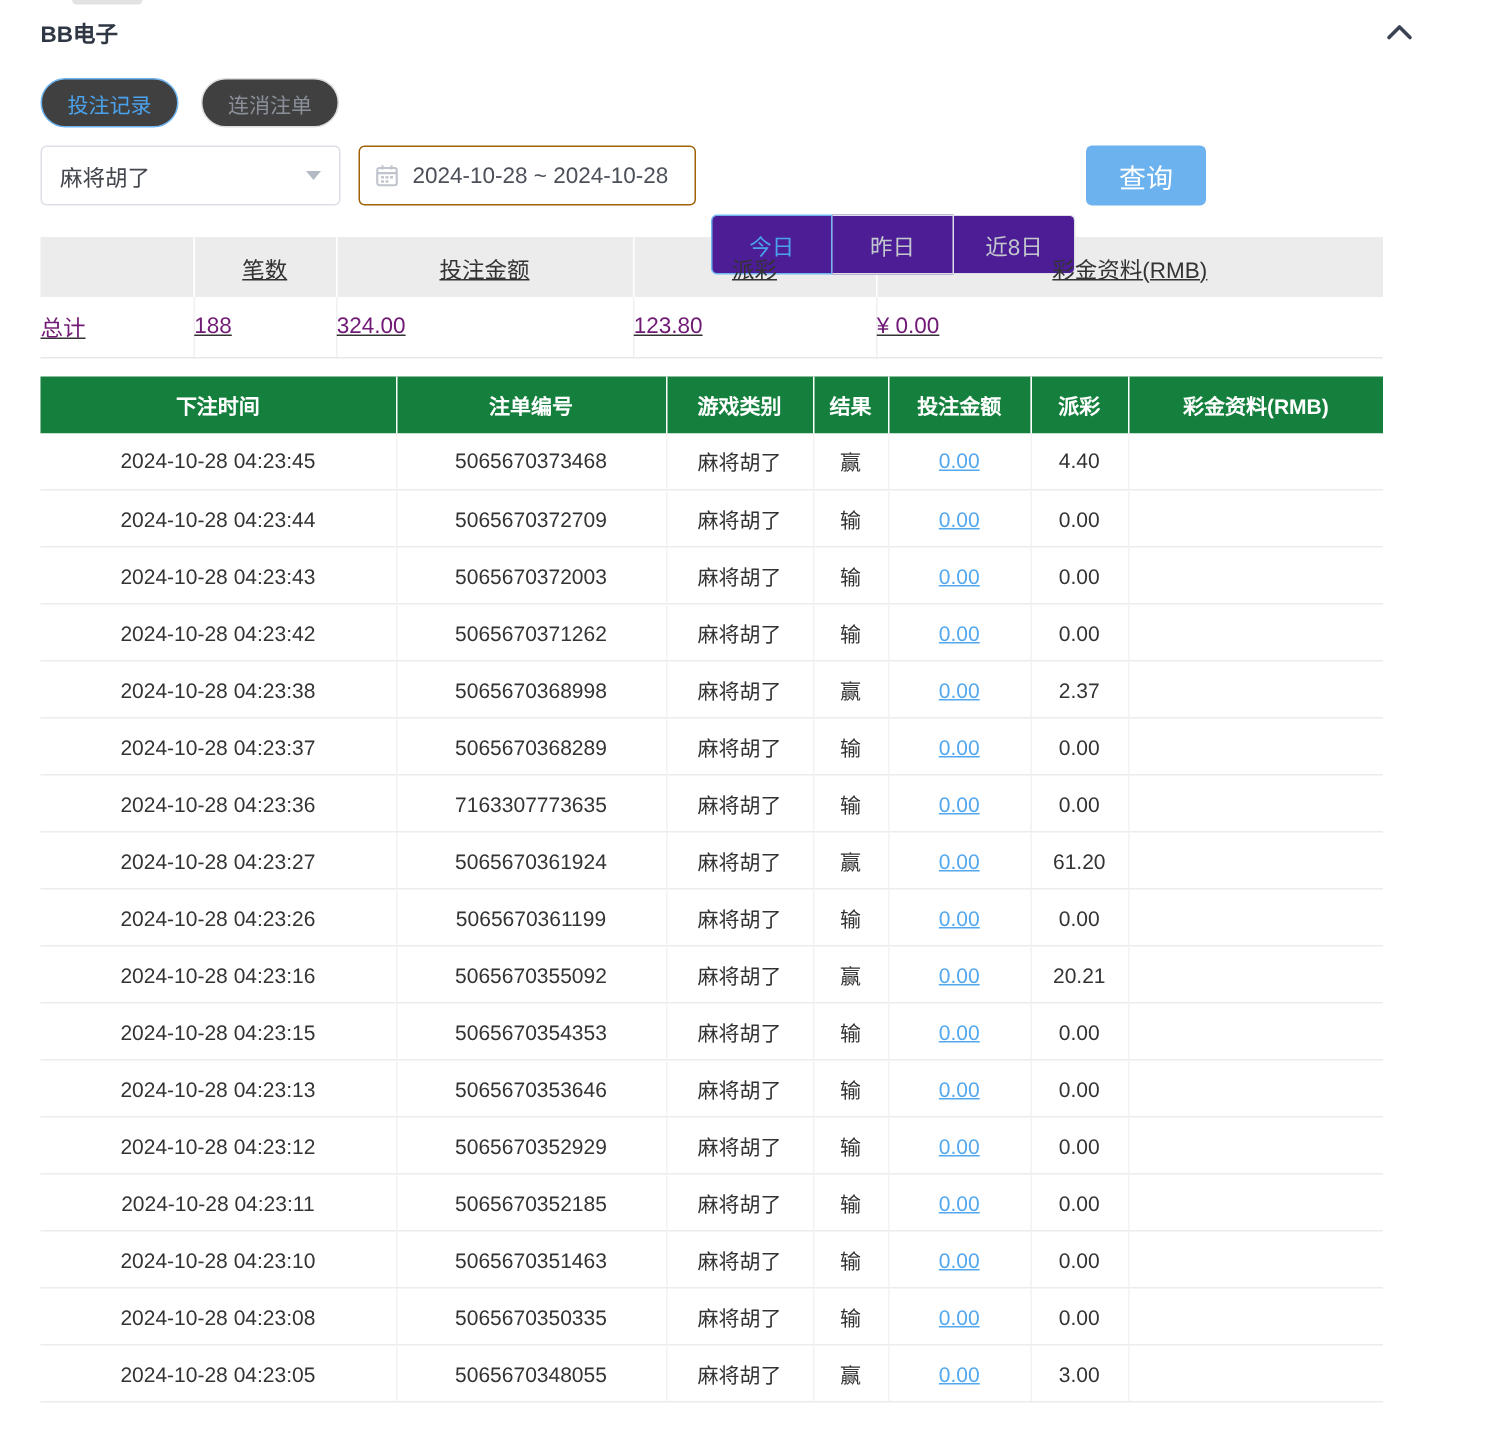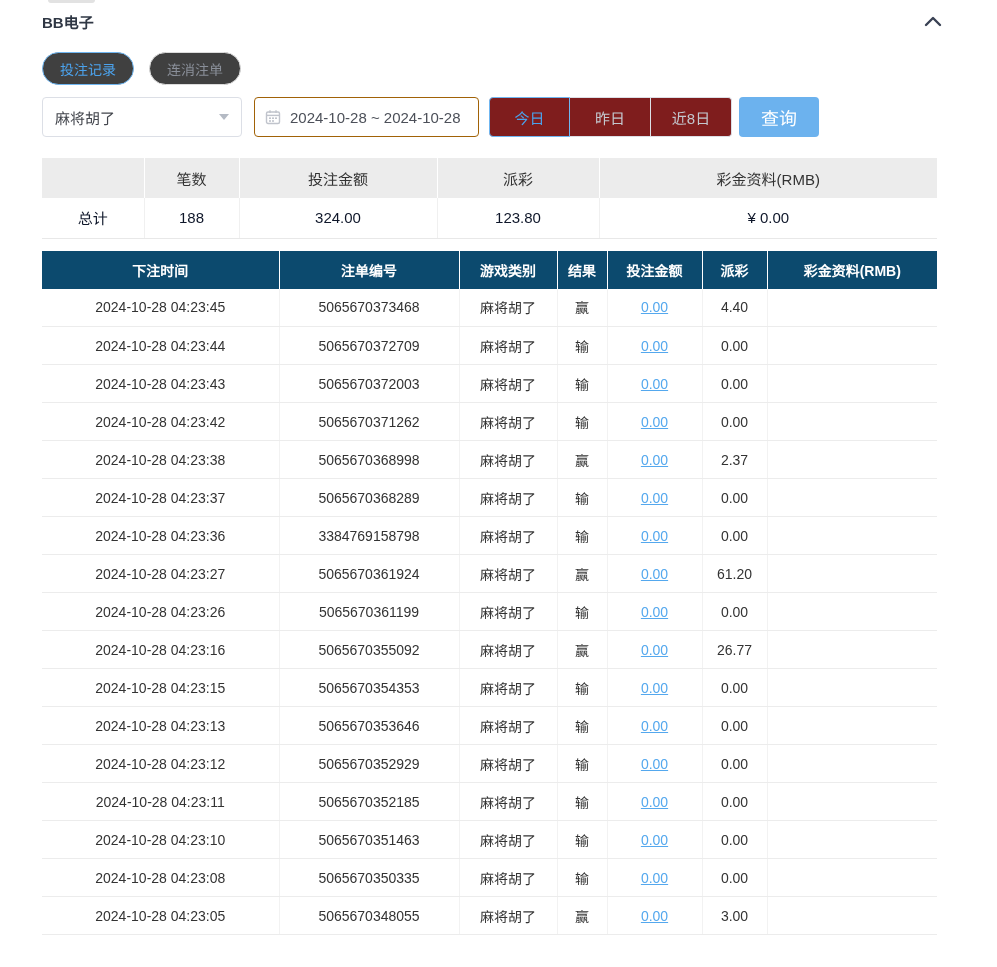--- a/index.html
+++ b/index.html
@@ -2,21 +2,21 @@
 <html lang="zh-CN"><head>
 <meta charset="utf-8">
 <style>
   * { margin:0; padding:0; box-sizing:border-box; }
   html,body { background:#fff; }
   body {
     width:997px; height:967px; overflow:hidden; position:relative;
     font-family:"Liberation Sans","DejaVu Sans",sans-serif;
     color:#333;
   }
-  .page { width:997px; height:967px; padding:0 52px 0 42px; }
+  .page { width:997px; height:967px; padding:0 52px 0 27px; }
 
   
   .top-fragment { position:absolute; left:48px; top:0; width:47px; height:3px;
     background:#e2e2e2; border-radius:0 0 3px 3px; }
 
   
   .title-row { display:flex; justify-content:space-between; align-items:center;
     padding-top:10px; height:32px; }
   .page-title { font-size:15px; font-weight:bold; color:#2f3744; }
   .collapse-btn { background:none; border:none; cursor:pointer; padding:2px; line-height:0; }
@@ -32,42 +32,42 @@
   .filters { display:flex; align-items:center; margin-top:12px; height:40px; }
   .select-box { width:200px; height:40px; border:1px solid #dcdfe6; border-radius:4px;
     display:flex; align-items:center; justify-content:space-between;
     padding:0 12px; font-size:15px; color:#43464d; cursor:pointer; background:#fff; }
   .caret-down { width:0; height:0; border-left:5px solid transparent;
     border-right:5px solid transparent; border-top:6px solid #b4bac4; }
   .date-box { margin-left:12px; width:225px; height:40px; border:1px solid #a16207;
     border-radius:4px; display:flex; align-items:center; gap:9px; padding:0 10px;
     font-size:15px; color:#4c5059; cursor:pointer; background:#fff; }
   .btn-group { display:flex; margin-left:10px; height:40px; }
-  .range-btn { width:81px; height:40px; background:#7f1d1d; border:1px solid #dcdfe6;
-    font-size:15px; color:#c3c7ce; cursor:pointer; font-family:inherit; }
+  .range-btn { width:81px; height:40px; background:#4c1d95; border:1px solid #dcdfe6;
+    font-size:15px; color:#c3c7ce; cursor:pointer; font-family:inherit;margin-top:46px; }
   .range-btn + .range-btn { border-left:none; }
   .range-btn:first-child { border-radius:4px 0 0 4px; }
   .range-btn:last-child { border-radius:0 4px 4px 0; }
   .range-btn.active { border:1px solid #6fb6f1; color:#4ba2ec; }
   .search-btn { margin-left:7px; width:80px; height:40px; border:none; border-radius:4px;
     background:#6cb2ee; color:#fff; font-size:18px; cursor:pointer; font-family:inherit; }
 
   
   table { border-collapse:collapse; table-layout:fixed; width:895px; }
-  .summary { margin-top:21px; }
+  .summary { margin-top:21px;text-decoration:underline; }
   .summary th { height:40px; background:#ececec; font-size:15px; font-weight:400;
     color:#333; text-align:center; border-left:1px solid #fff; }
   .summary th:first-child { border-left:none; }
-  .summary td { height:40px; font-size:15px; text-align:center; color:#0f172a;
+  .summary td { height:40px; font-size:15px; color:#701a75;
     border-bottom:1px solid #e8e8e8; border-left:1px solid #f0f0f0; background:#fff; }
   .summary td:first-child { border-left:none; }
 
   
   .records { margin-top:12px; }
-  .records th { height:38px; background:#0c4a6e; color:#fff; font-size:14px;
+  .records th { height:38px; background:#15803d; color:#fff; font-size:14px;
     font-weight:bold; text-align:center; border-left:1px solid #fff; }
   .records th:first-child { border-left:none; }
   .records td { height:38px; font-size:14px; color:#333; text-align:center;
     border-bottom:1px solid #ececec; border-left:1px solid #f2f2f2; background:#fff; }
   .records td:first-child { border-left:none; }
   .records a { color:#54a8ee; text-decoration:underline; }
 </style>
 </head>
 <body>
 
@@ -217,21 +217,21 @@
     <td>2024-10-28 04:23:37</td>
     <td>5065670368289</td>
     <td>麻将胡了</td>
     <td>输</td>
     <td><a href="#">0.00</a></td>
     <td>0.00</td>
     <td></td>
   </tr>
         <tr>
     <td>2024-10-28 04:23:36</td>
-    <td>3384769158798</td>
+    <td>7163307773635</td>
     <td>麻将胡了</td>
     <td>输</td>
     <td><a href="#">0.00</a></td>
     <td>0.00</td>
     <td></td>
   </tr>
         <tr>
     <td>2024-10-28 04:23:27</td>
     <td>5065670361924</td>
     <td>麻将胡了</td>
@@ -248,21 +248,21 @@
     <td><a href="#">0.00</a></td>
     <td>0.00</td>
     <td></td>
   </tr>
         <tr>
     <td>2024-10-28 04:23:16</td>
     <td>5065670355092</td>
     <td>麻将胡了</td>
     <td>赢</td>
     <td><a href="#">0.00</a></td>
-    <td>26.77</td>
+    <td>20.21</td>
     <td></td>
   </tr>
         <tr>
     <td>2024-10-28 04:23:15</td>
     <td>5065670354353</td>
     <td>麻将胡了</td>
     <td>输</td>
     <td><a href="#">0.00</a></td>
     <td>0.00</td>
     <td></td>

